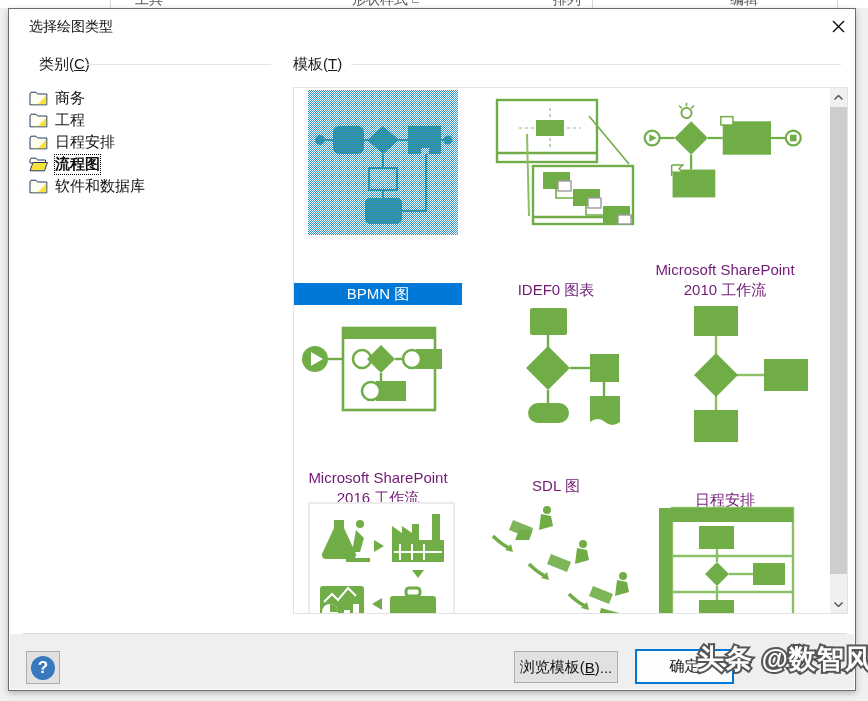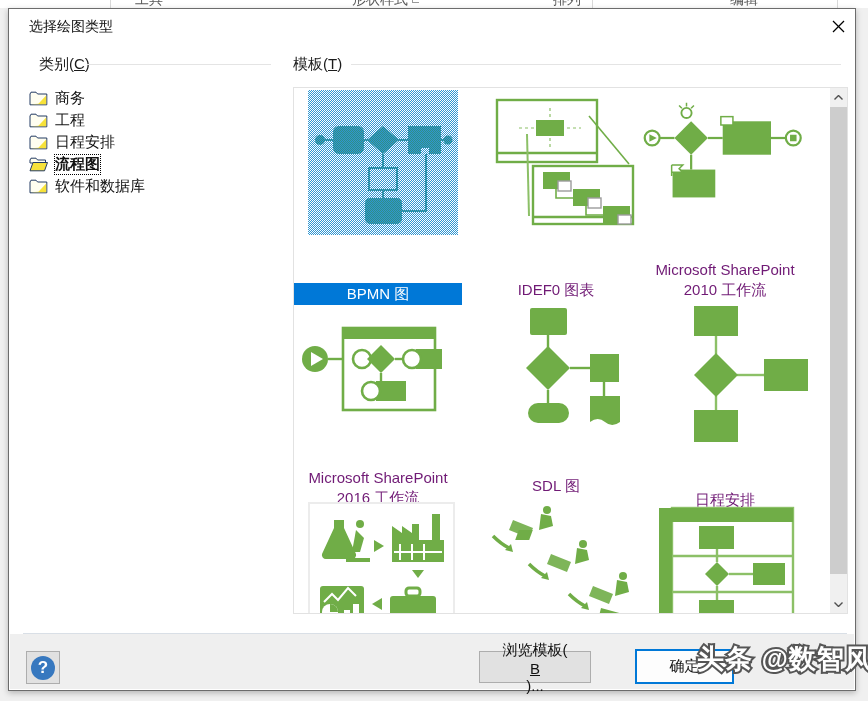--- a/index.html
+++ b/index.html
@@ -63,21 +63,21 @@
   
   .foot-sep { position:absolute; left:14px; top:624px; width:824px; height:1px; background:#d9dfe6; }
   .footer-bg { position:absolute; left:1px; right:1px; top:625px; bottom:1px; background:#efefef; }
   .btn {
     position:absolute; height:32px; background:#e1e1e1; border:1px solid #adadad;
     font-size:15px; color:#111; display:flex; align-items:center; justify-content:center; cursor:pointer;
   }
   .btn u { text-decoration:underline; }
   .help-btn { left:17px; top:642px; width:34px; height:33px; }
   .help-circle { width:24px; height:24px; border-radius:50%; background:#3778bf; color:#fff; font-weight:bold; font-size:17px; display:flex; align-items:center; justify-content:center; }
-  .browse-btn { left:470px; top:642px; width:112px;flex-direction:column; }
+  .browse-btn { left:505px; top:642px; width:104px; }
   .ok-btn { left:626px; top:640px; width:99px; height:35px; background:#fdfdfd; border:2px solid #0078d7; }
   .cancel-btn { left:738px; top:642px; width:99px; }
   
   .watermark {
     position:absolute; left:697px; top:641px; z-index:50;
     font-size:27px; font-weight:bold; letter-spacing:1px; white-space:nowrap;
     color:#ffffff; -webkit-text-stroke:4px #565656; paint-order:stroke fill;
     text-shadow:0 0 2px #565656;
   }
   svg { display:block; }

